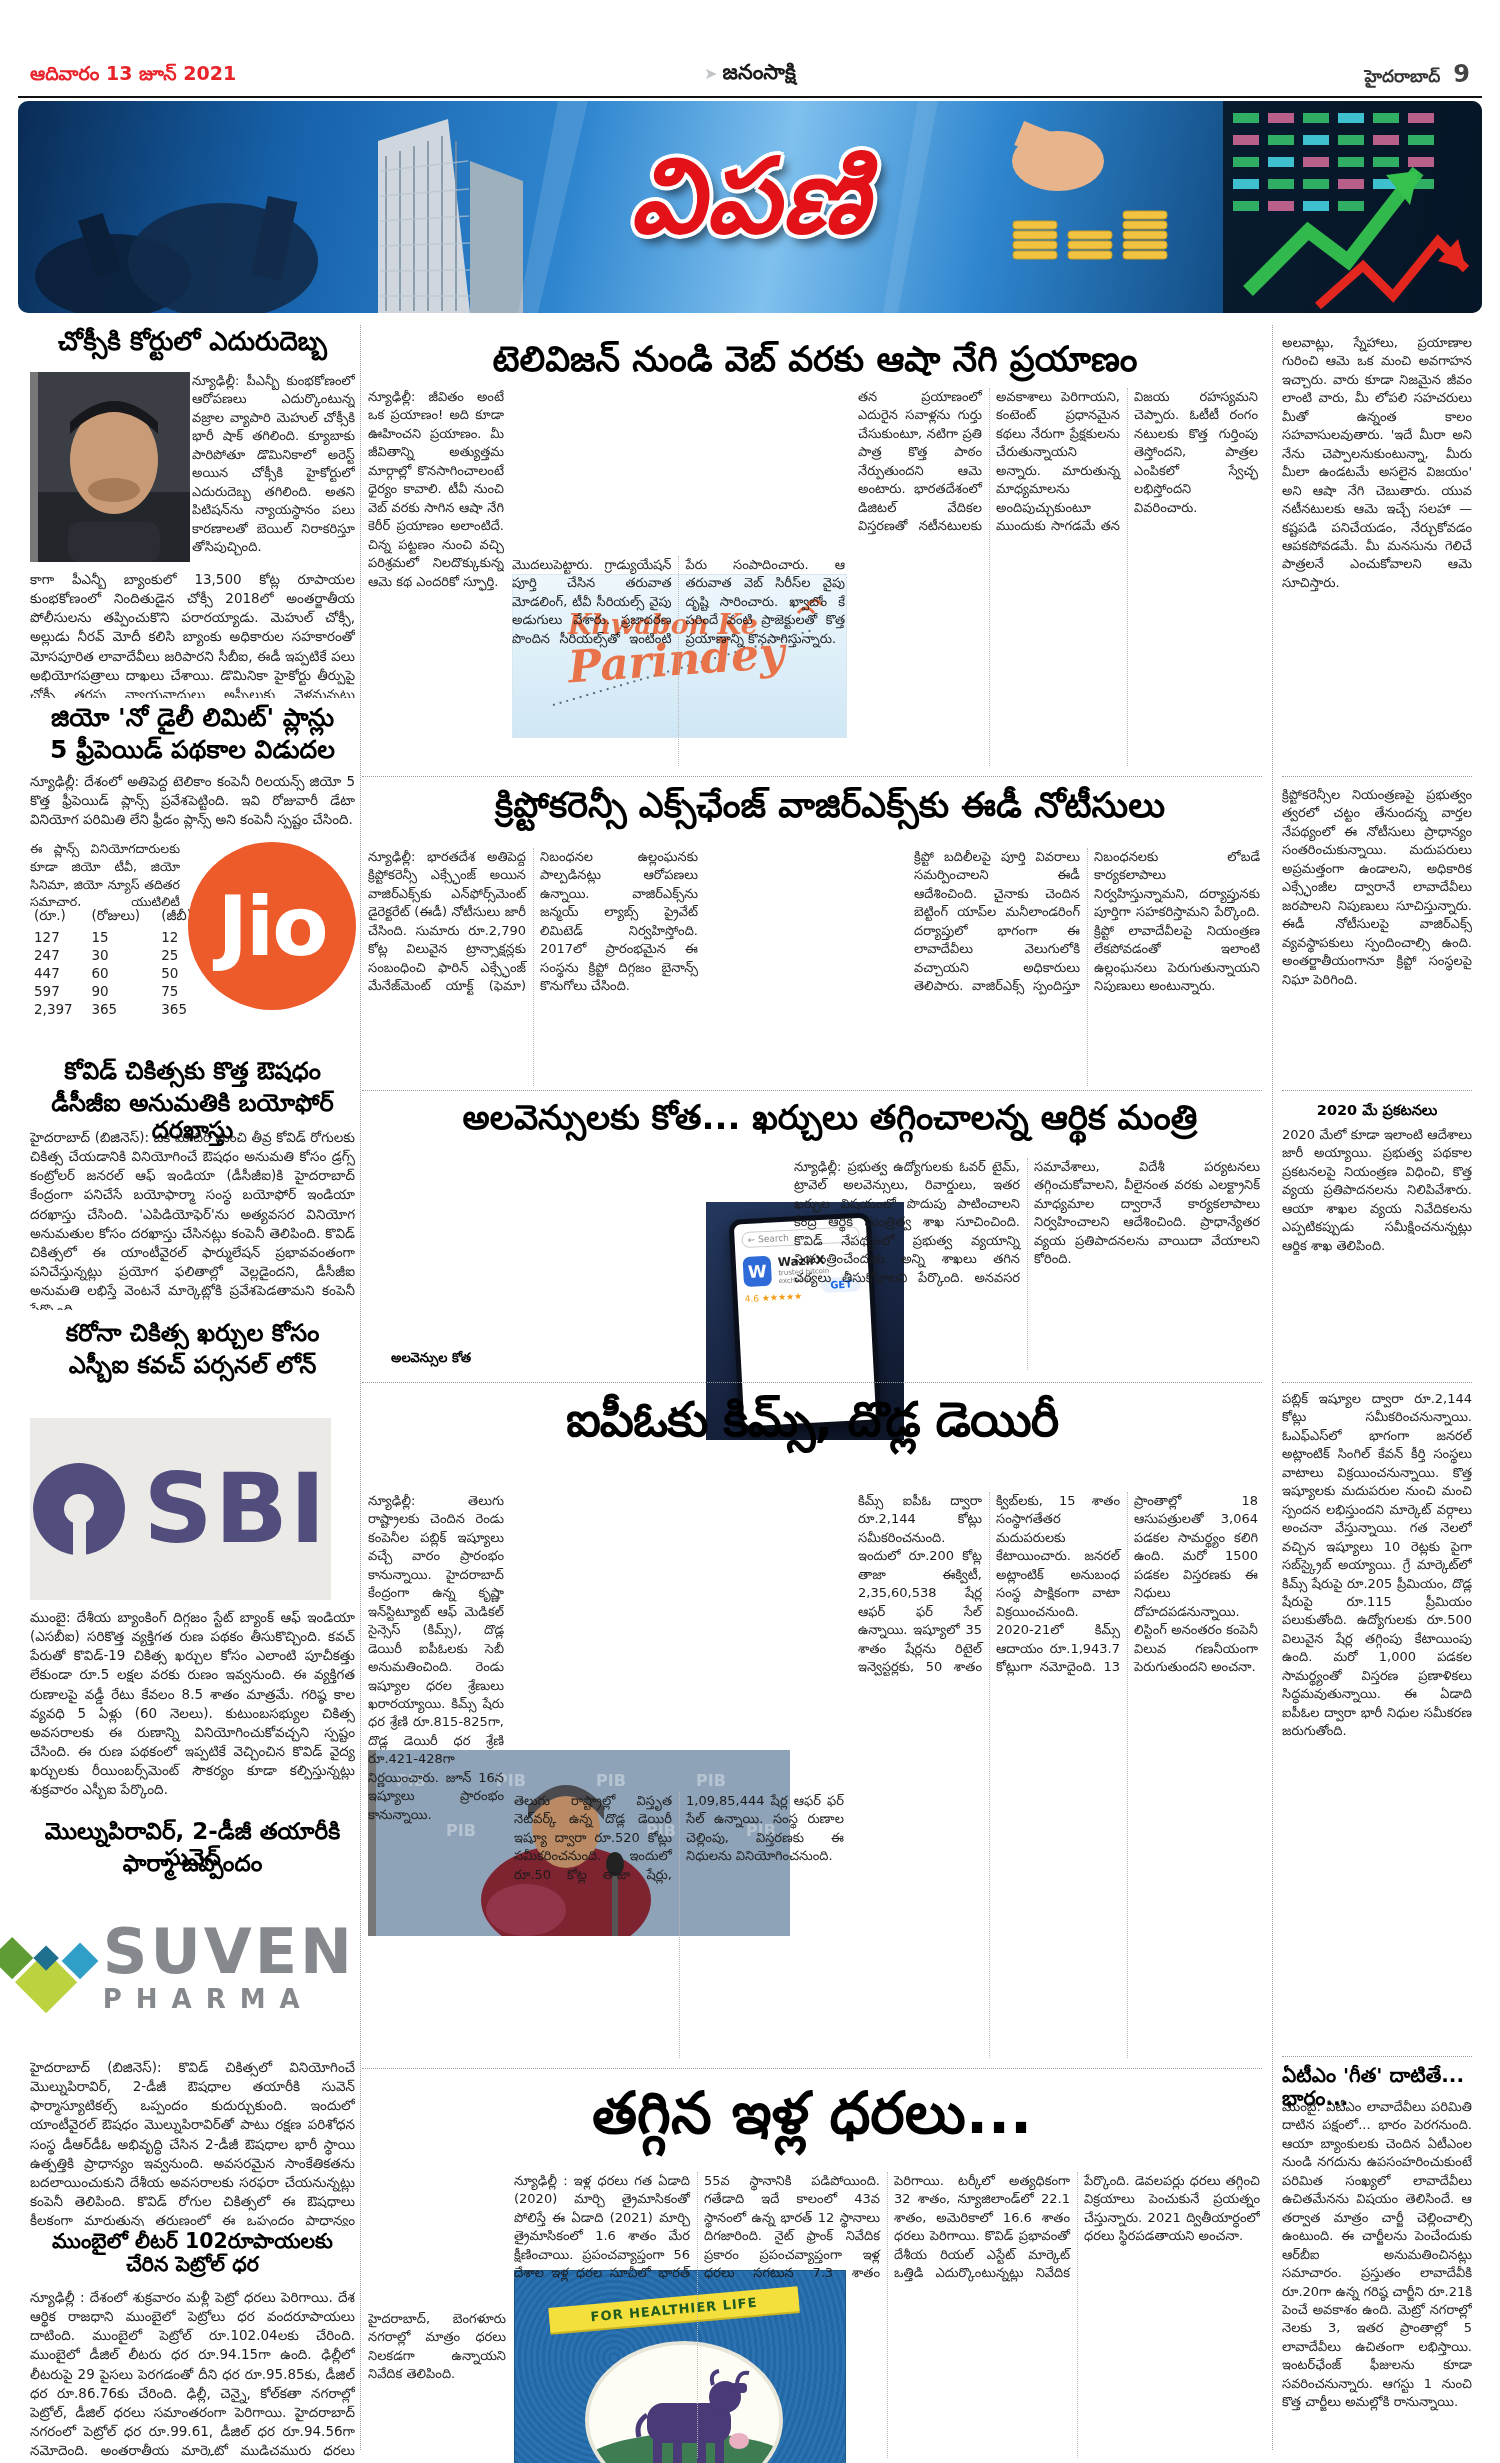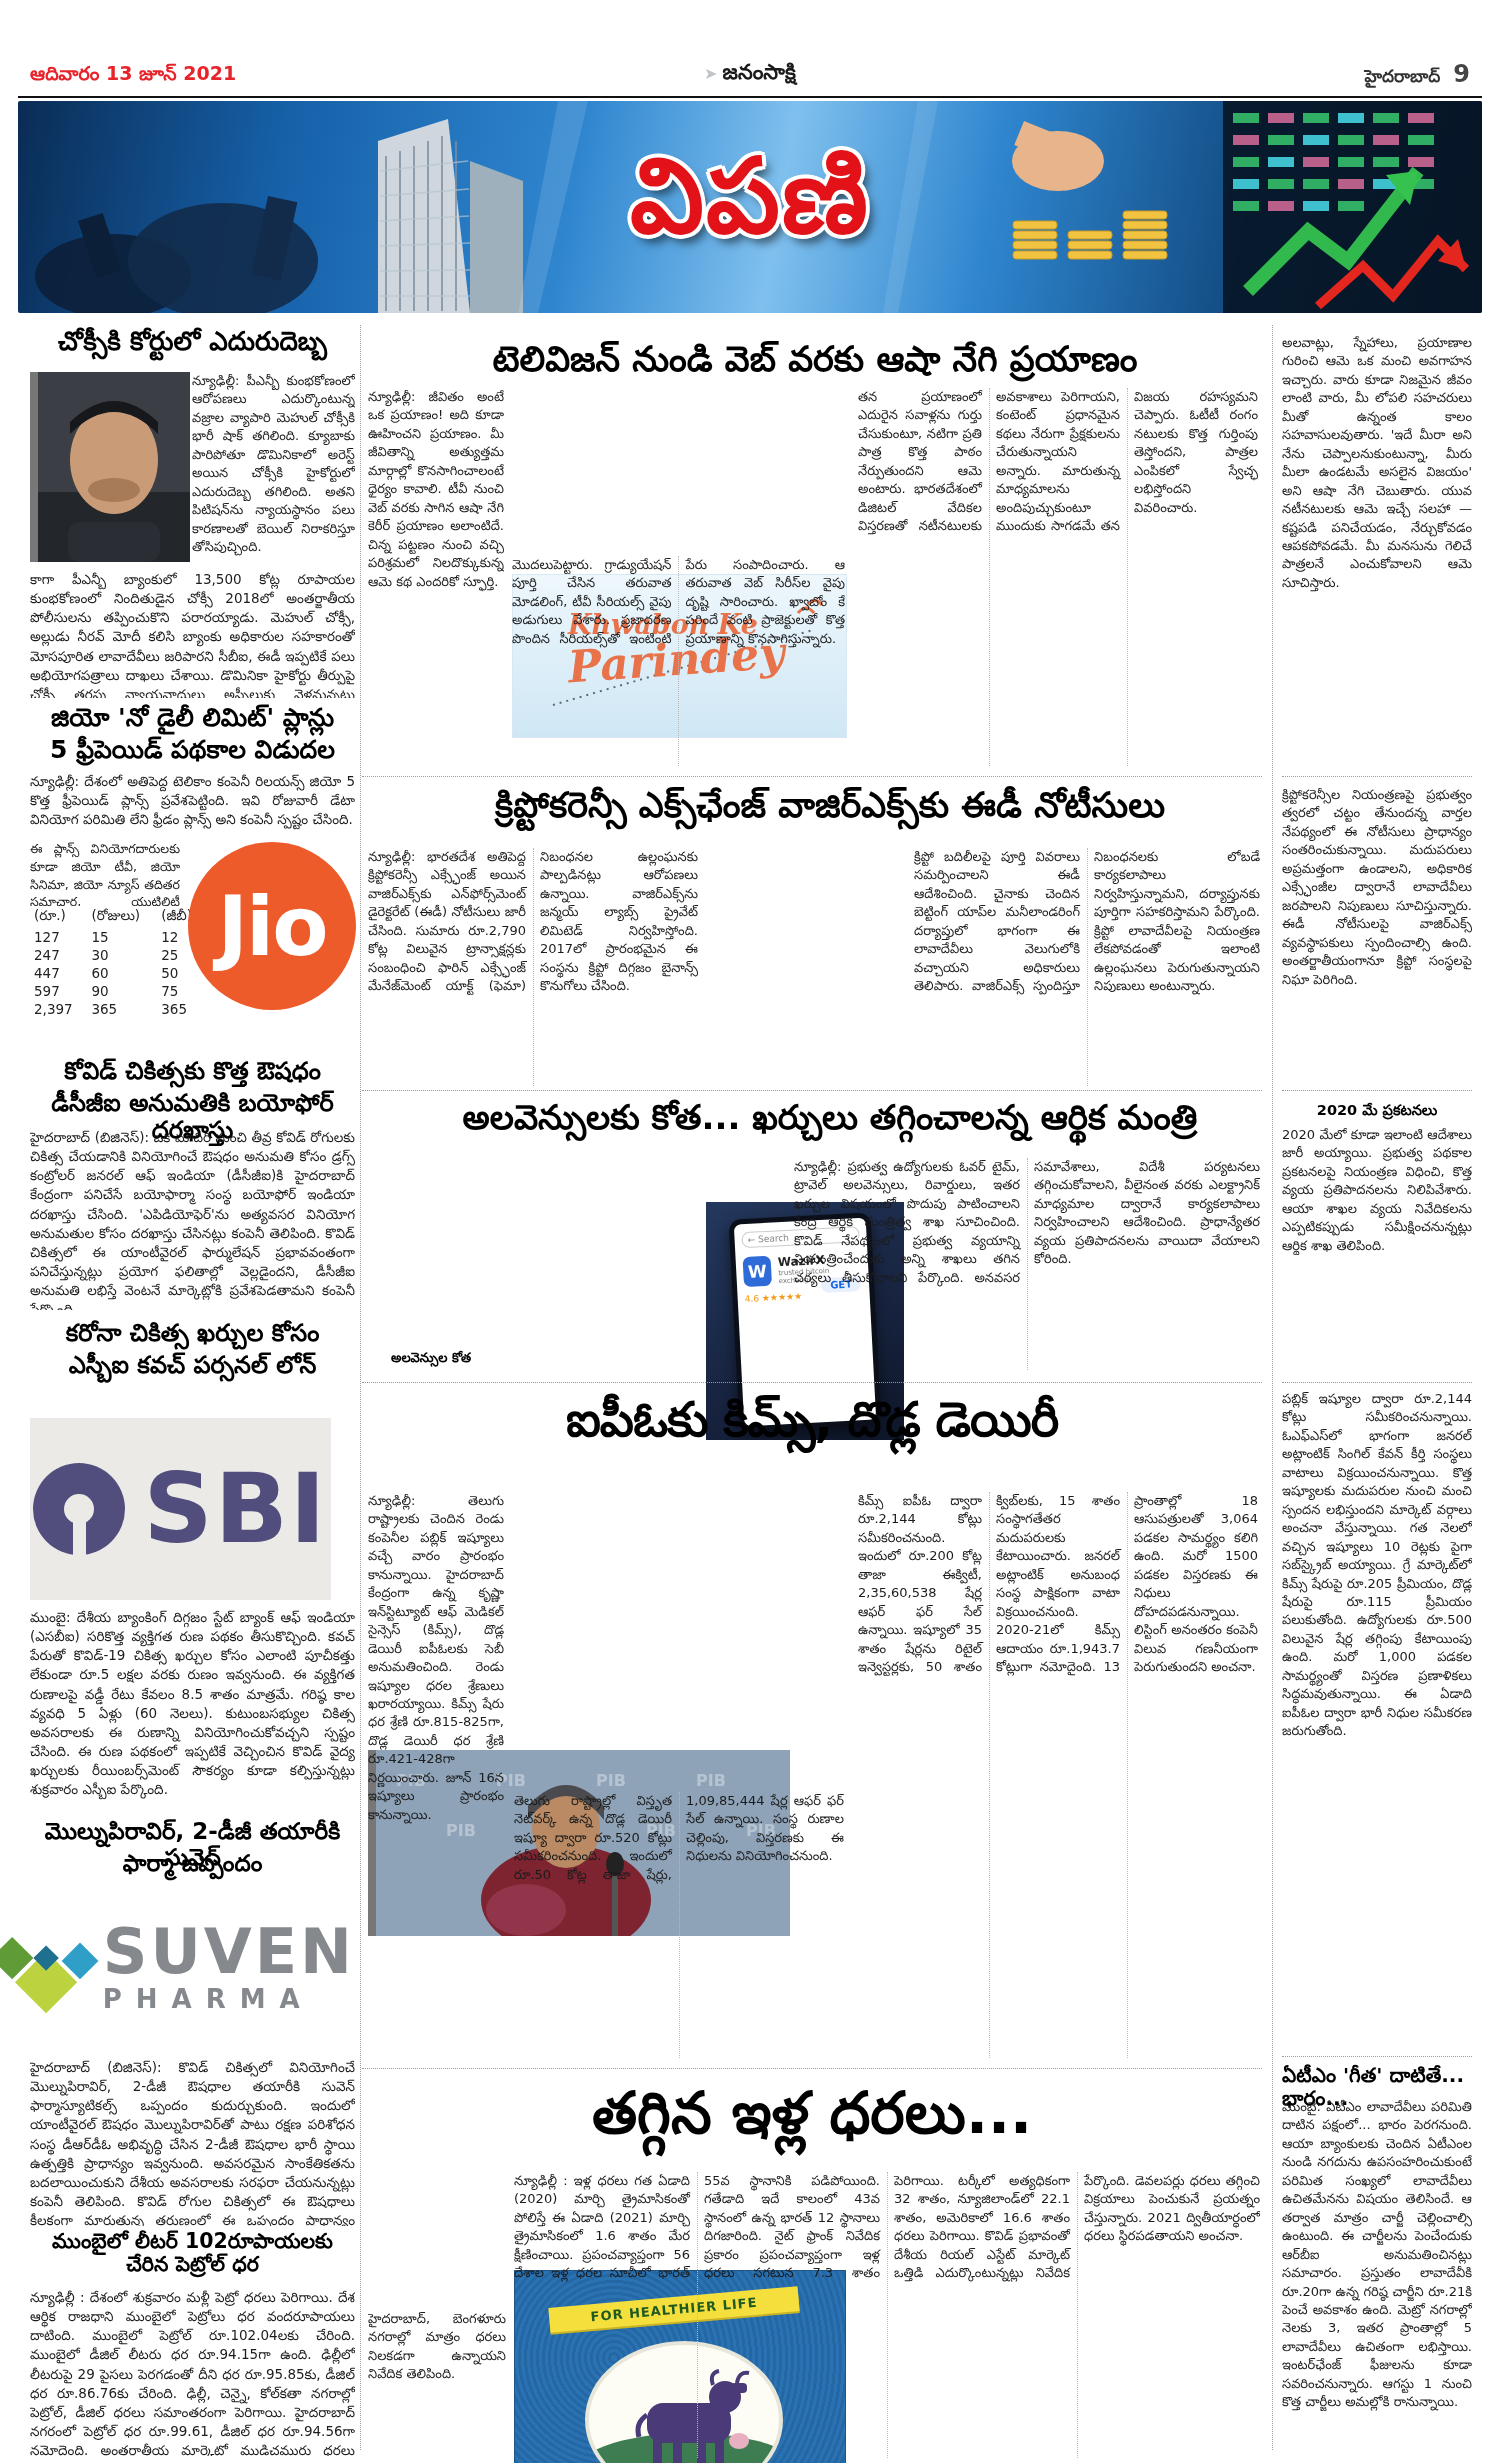--- a/index.html
+++ b/index.html
@@ -14,21 +14,21 @@
   .dotv{border-left:1px dotted #9a9a9a;}
   .doth{border-top:1px dotted #9a9a9a;}
   
   .hdr-date{color:#e8232a;font-weight:bold;font-size:19px;}
   .hdr-paper{color:#1a1a1a;font-weight:bold;font-size:21px;}
   .hdr-city{color:#333;font-weight:bold;font-size:17px;}
   .hdr-page{color:#444;font-size:24px;font-weight:bold;margin-left:8px;}
   .hdr-rule{border-top:2px solid #111;}
   
   .banner{background:linear-gradient(100deg,#0a2c55 0%,#1660a8 18%,#2f86cf 38%,#7fc0ee 52%,#2f86cf 66%,#11497f 84%,#0a2c55 100%);
-          border-radius:2px;overflow:hidden;}
+          border-radius:10px;overflow:hidden;font-style:italic;}
   .banner-title{color:#e31219;font-size:104px;font-weight:bold;letter-spacing:2px;
       text-shadow:-4px 0 0 #fff,4px 0 0 #fff,0 -4px 0 #fff,0 4px 0 #fff,-3px -3px 0 #fff,3px 3px 0 #fff,-3px 3px 0 #fff,3px -3px 0 #fff, 6px 8px 10px rgba(0,0,0,.55);}
   
   .jio-circle{width:168px;height:168px;border-radius:50%;background:#ee5b2b;display:flex;align-items:center;justify-content:center;}
   .jio-circle span{color:#fff;font-size:82px;font-weight:bold;letter-spacing:-2px;}
   .plan-table{border-collapse:collapse;font-size:13.5px;color:#222;width:100%;}
   .plan-table th{font-weight:normal;text-align:left;padding:1px 4px;}
   .plan-table td{padding:1px 4px;}
   
   .sbi-box{background:#eceae6;display:flex;align-items:center;justify-content:center;gap:18px;}

